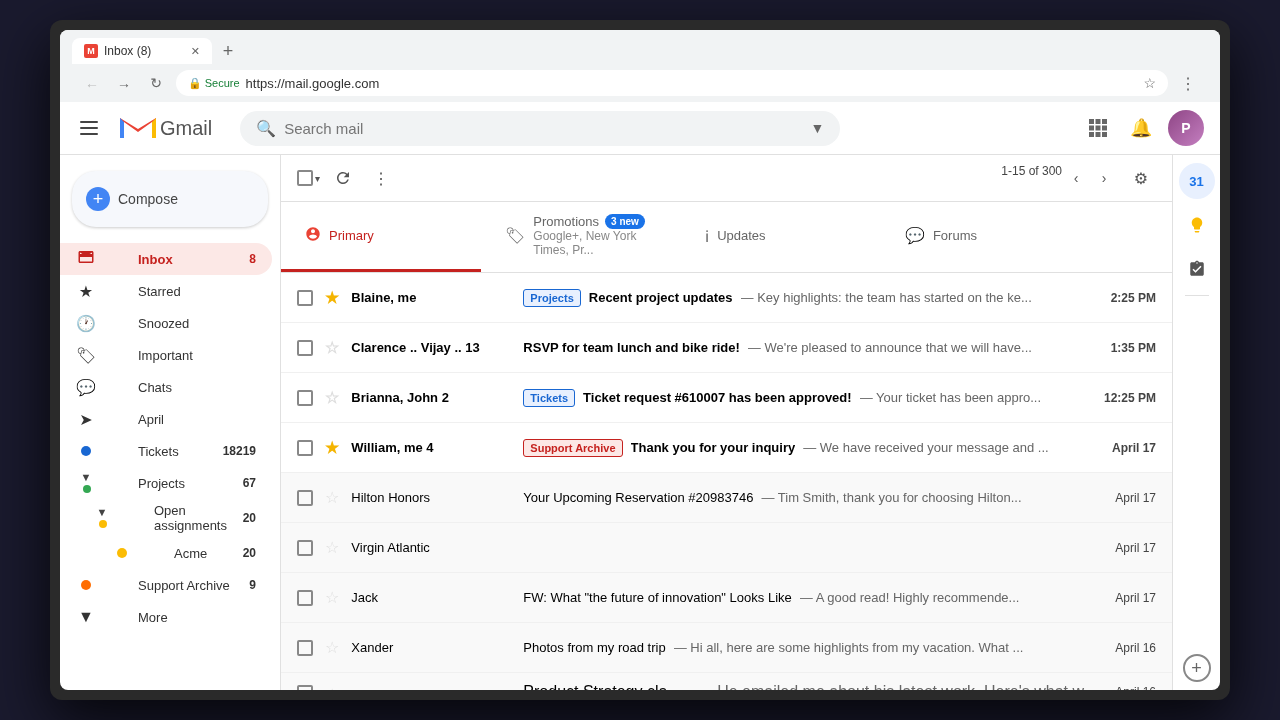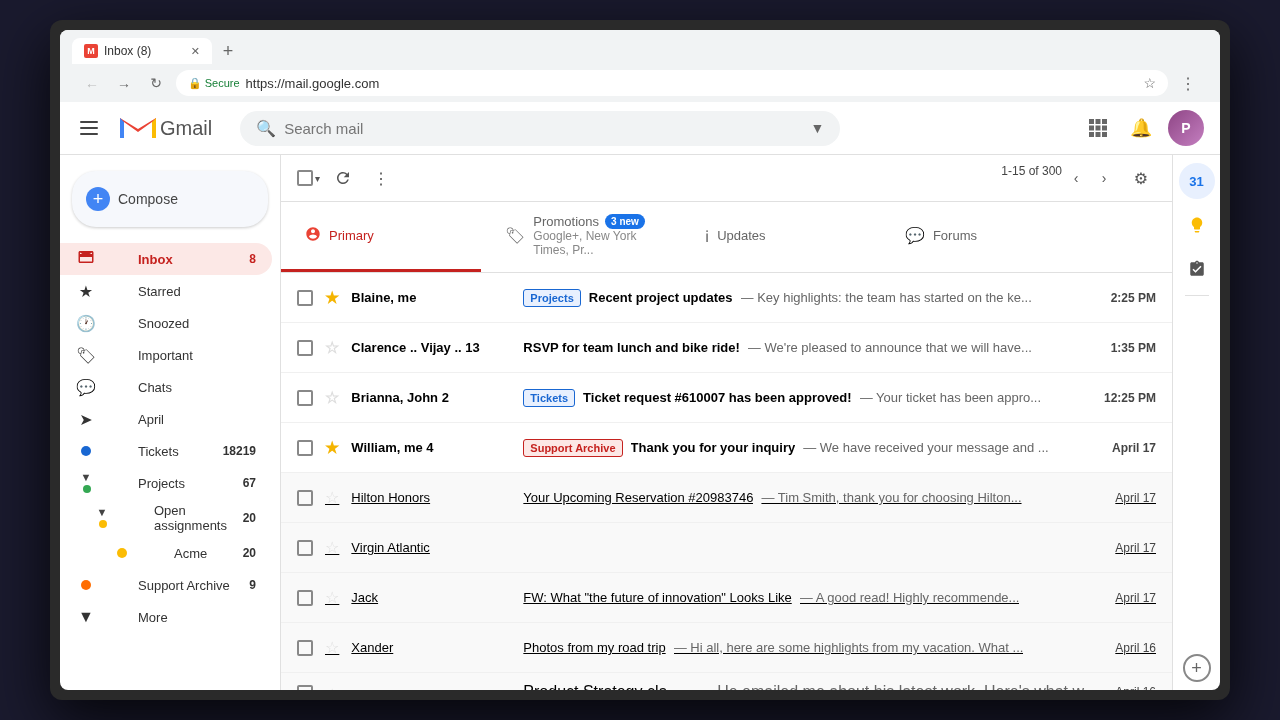--- a/index.html
+++ b/index.html
@@ -421,21 +421,21 @@
     .email-row {
       display: flex;
       align-items: center;
       padding: 8px 16px;
       border-bottom: 1px solid #f0f0f0;
       cursor: pointer;
       gap: 12px;
       min-height: 50px;
     }
     .email-row.unread { font-weight: 600; background: #fff; }
-    .email-row.read { font-weight: 400; background: #f9f9f9; text-decoration: underline; }
+    .email-row.read { font-weight: 400; background: #f9f9f9; }
     .email-checkbox { width: 16px; height: 16px; border: 2px solid #888; border-radius: 2px; cursor: pointer; flex-shrink: 0; }
     .star-icon { font-size: 16px; cursor: pointer; flex-shrink: 0; color: #ddd; }
     .star-icon.starred { color: #F4B400; }
     .email-sender {
       width: 160px;
       flex-shrink: 0;
       font-size: 13px;
       overflow: hidden;
       text-overflow: ellipsis;
       white-space: nowrap;

